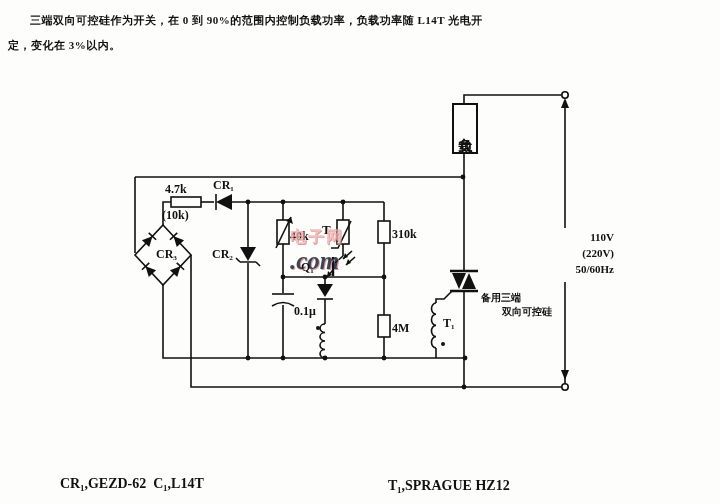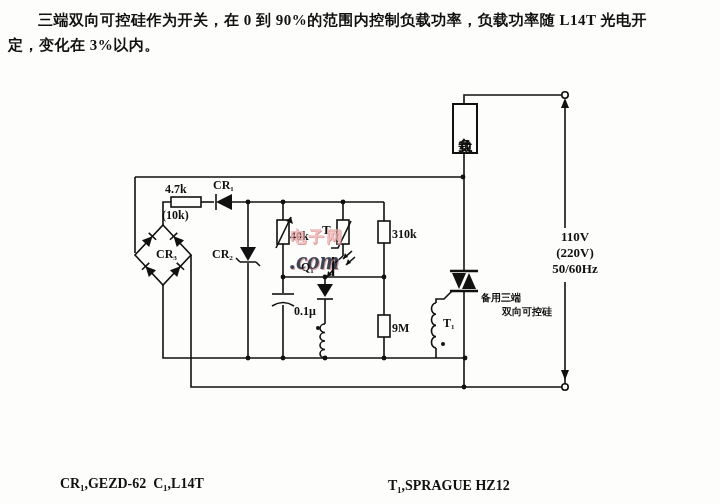--- a/index.html
+++ b/index.html
@@ -4,37 +4,37 @@
 <style>
   html,body{margin:0;padding:0;}
   body{
     width:720px;height:504px;position:relative;overflow:hidden;
     background:#fdfdfb;
     font-family:"Liberation Serif","DejaVu Serif",serif;
     color:#111;
   }
   .intro{
     position:absolute;left:8px;top:8px;width:706px;
-    font-size:15px;font-weight:bold;line-height:25px;letter-spacing:.5px;
+    font-size:11px;font-weight:bold;line-height:25px;letter-spacing:.5px;
   }
   .intro .l1{text-indent:2em;}
   .lbl{
     position:absolute;font-weight:bold;font-size:12px;line-height:13px;
     white-space:nowrap;
   }
   .load-box{
     position:absolute;left:452px;top:103px;width:22px;height:46px;
     border:2.5px solid #111;background:#fdfdfb;
     font-size:14px;font-weight:bold;line-height:22px;text-align:center;
     writing-mode:vertical-rl;text-orientation:upright;letter-spacing:2px;
     padding-top:1px;
   }
   .supply{
-    position:absolute;left:536px;top:229px;width:78px;text-align:center;
-    font-size:13px;font-weight:bold;line-height:16px;
+    position:absolute;left:536px;top:229px;width:78px;text-align:right;
+    font-size:11px;font-weight:bold;line-height:16px;
   }
   .triac-note{
     position:absolute;font-size:10px;font-weight:bold;line-height:14px;
   }
   .watermark{
     position:absolute;left:286px;top:226px;display:flex;align-items:flex-start;
     opacity:.8;pointer-events:none;
   }
   .wm-main{
     font-family:"Liberation Sans","DejaVu Sans",sans-serif;
@@ -215,21 +215,21 @@
 <div class="lbl" style="left:165px;top:183px;">4.7k</div>
 <div class="lbl" style="left:162px;top:209px;">(10k)</div>
 <div class="lbl" style="left:213px;top:179px;">CR₁</div>
 <div class="lbl" style="left:148px;top:248px;margin-left:8px;">CR₃</div>
 <div class="lbl" style="left:212px;top:248px;">CR₂</div>
 <div class="lbl" style="left:290px;top:230px;">40k</div>
 <div class="lbl" style="left:322px;top:223px;font-size:13px;">T</div>
 <div class="lbl" style="left:392px;top:228px;">310k</div>
 <div class="lbl" style="left:301px;top:261px;">Q₁</div>
 <div class="lbl" style="left:270px;top:305px;margin-left:24px;">0.1μ</div>
-<div class="lbl" style="left:392px;top:322px;">9M</div>
+<div class="lbl" style="left:392px;top:322px;">4M</div>
 <div class="lbl" style="left:443px;top:317px;">T₁</div>
 
 <div class="load-box">负载</div>
 
 <div class="triac-note" style="left:481px;top:291px;">备用三端</div>
 <div class="triac-note" style="left:474px;top:305px;margin-left:28px;">双向可控硅</div>
 
 <div class="supply">
   <div>110V</div>
   <div>(220V)</div>

